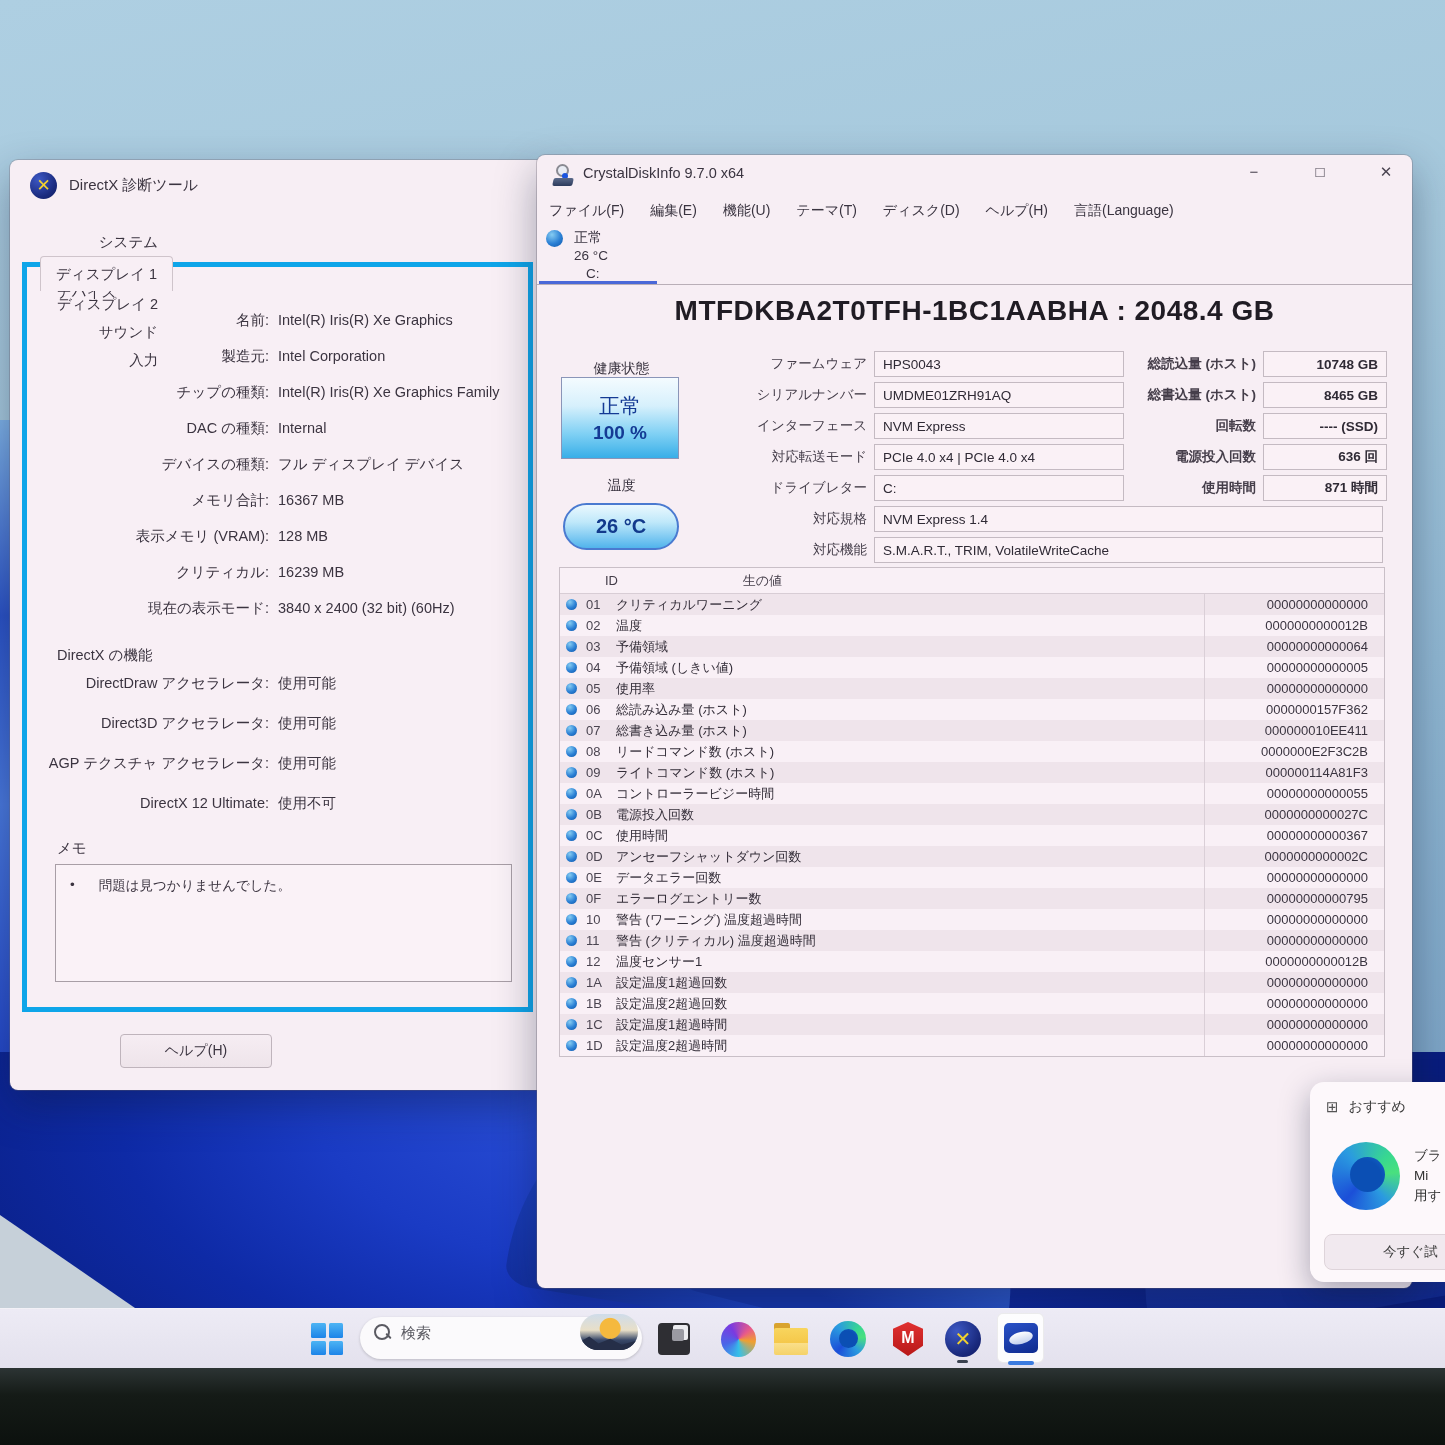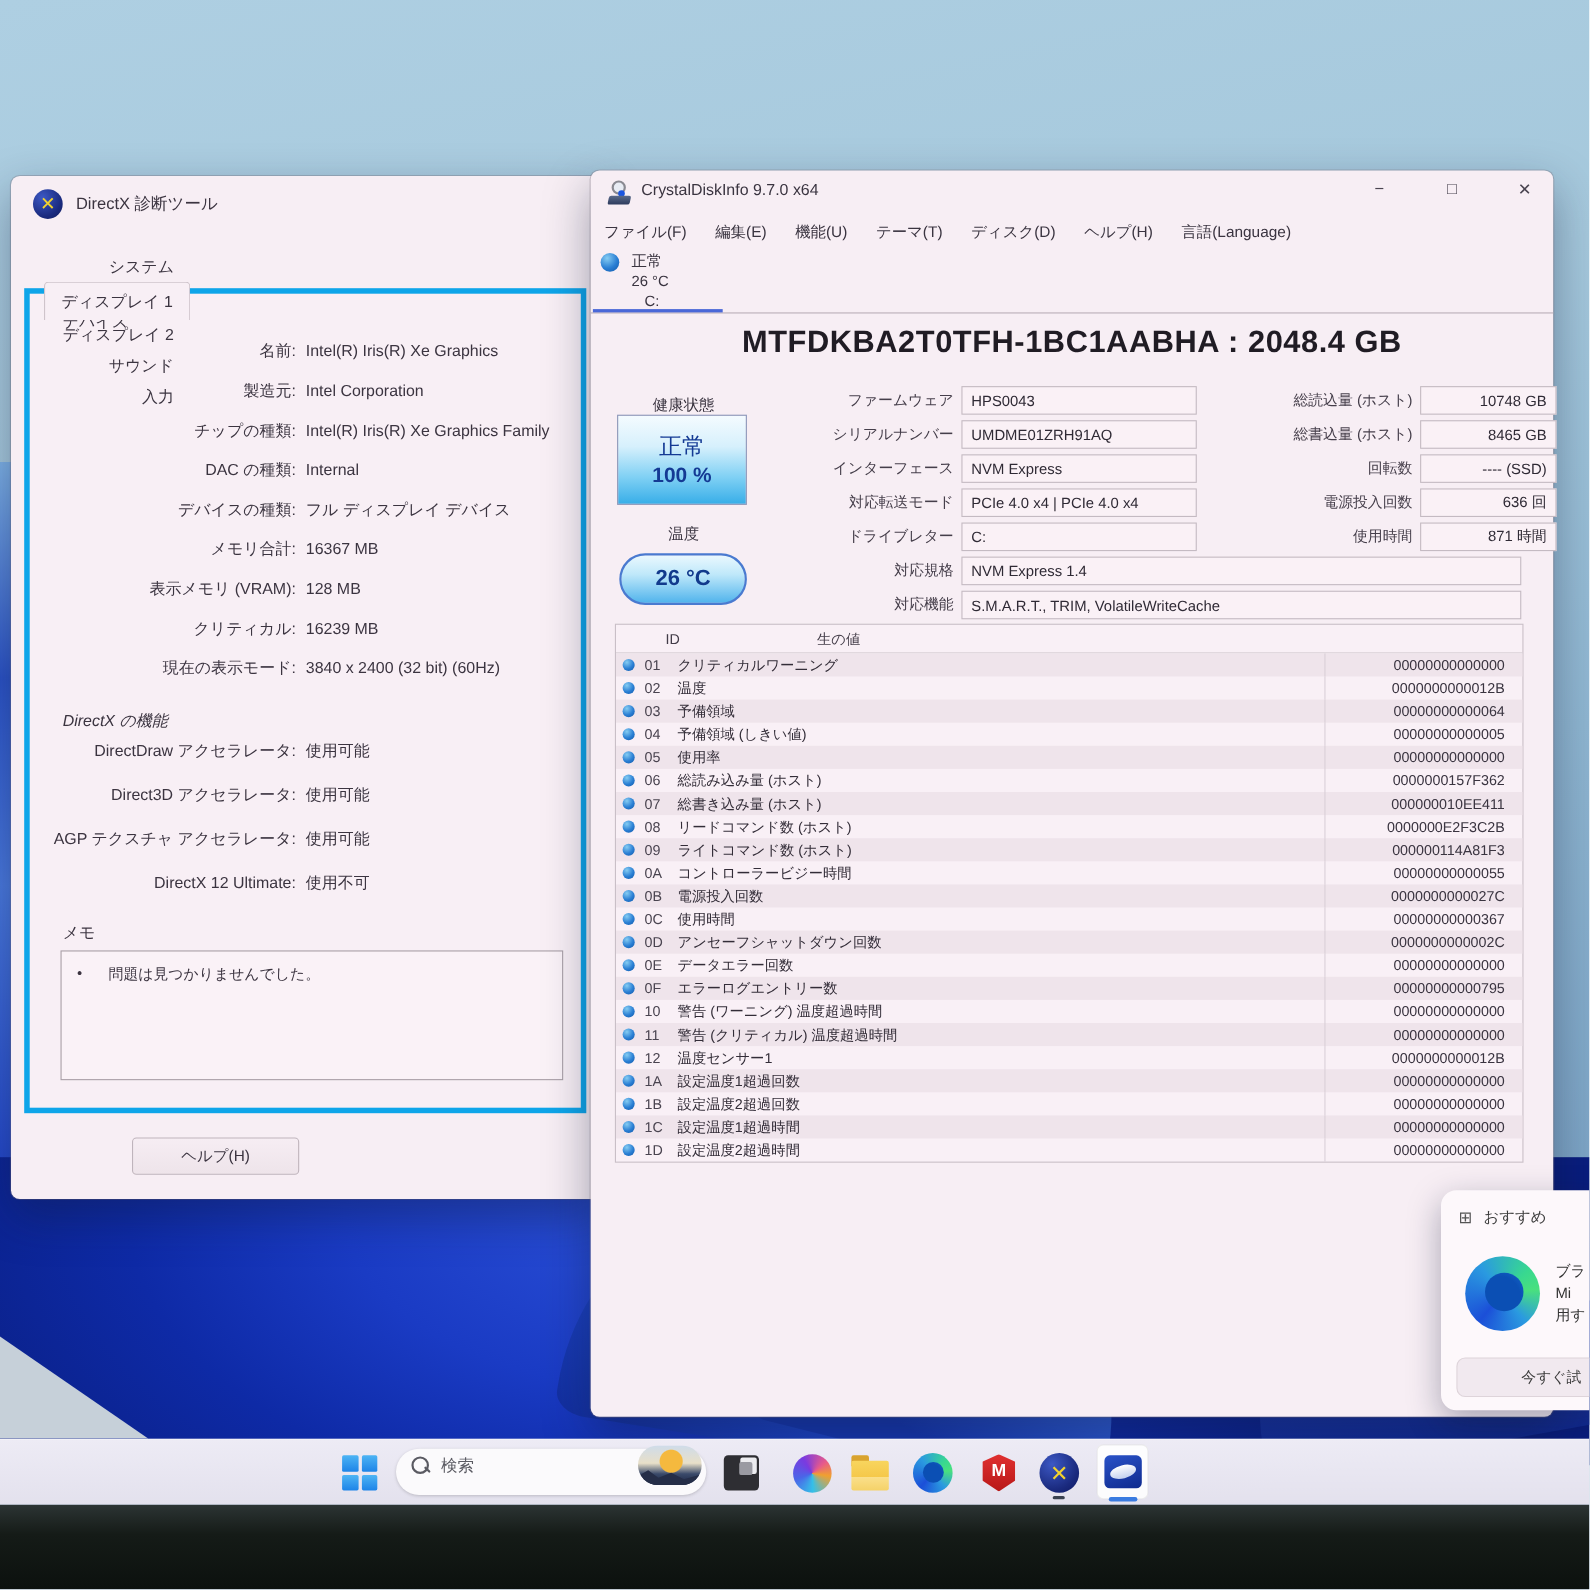--- a/index.html
+++ b/index.html
@@ -37,21 +37,21 @@
     color:#f2d22e; font-weight:bold; font-size:17px; line-height:1; }
   .dx-title { font-size:15px; }
   .tabs { position:absolute; left:30px; top:68px; display:flex; align-items:flex-end; z-index:3;flex-direction:column; }
   .tab { height:28px; padding:0 15px; font-size:14.5px; color:#3b3440; background:none; border:none;
     font-family:inherit; display:flex; align-items:center; cursor:default; }
   .tab.active { background:#f8eff5; border:1px solid #cfc4cb; border-bottom:none; height:35px;
     border-radius:4px 4px 0 0; margin-bottom:-1px; }
   .panel { position:absolute; left:12px; top:102px; width:511px; height:750px;
     border:5px solid #0ea5e9; background:#f8eff5; z-index:1; overflow:hidden; }
   .g-title { margin:16px 0 6px 30px; font-size:14.5px; }
-  .g-title.g2 { margin-top:28px;font-style:italic; }
+  .g-title.g2 { margin-top:28px; }
   .g-title.g3 { margin-top:26px; }
   .dx-rows { margin-top:8px; }
   .dx-row { display:flex; margin-bottom:16px; font-size:14.5px; line-height:20px; }
   .dx-row.feat { margin-bottom:20px; }
   .dx-label { width:242px; text-align:right; flex:none; }
   .dx-value { margin-left:9px; flex:1; }
   .memo-box { margin:4px 16px 0 28px; height:118px; border:1px solid #a89ea6; background:#faf2f7; padding:12px 14px; }
   .memo-item { display:flex; gap:24px; font-size:13.5px; }
   .help-btn { position:absolute; left:110px; top:874px; width:152px; height:34px;
     background:linear-gradient(180deg,#f6edf3,#eee4ea); border:1px solid #bfb4bc; border-radius:4px;
@@ -86,25 +86,25 @@
     background:linear-gradient(180deg,#f4fbff 0%,#d6f0fc 35%,#7fd0f4 70%,#38aee8 100%);
     display:flex; flex-direction:column; align-items:center; justify-content:center; color:#143a94; }
   .health-status { font-size:21px; }
   .health-percent { font-size:19px; font-weight:bold; margin-top:2px; }
   .temp-label { position:absolute; left:22px; top:322px; width:125px; text-align:center; font-size:14px; }
   .temp-pill { position:absolute; left:26px; top:348px; width:116px; height:47px; border-radius:24px;
     border:2px solid #4a7ad0;
     background:linear-gradient(180deg,#eaf8fe 0%,#bfe8fa 40%,#51b4ec 100%);
     display:flex; align-items:center; justify-content:center; color:#123a8c; font-size:20px; font-weight:bold; }
   .fields-mid { position:absolute; left:180px; top:196px; width:675px; }
-  .fields-right { position:absolute; left:580px; top:196px; width:298px; }
+  .fields-right { position:absolute; left:552px; top:196px; width:298px;font-weight:bold; }
   .info-row { display:flex; align-items:center; height:26px; margin-bottom:5px; }
   .f-label { flex:none; width:150px; text-align:right; font-size:13.5px; color:#453e4a; }
   .fields-right .f-label { width:167px; }
-  .fbox { flex:none; margin-left:7px; width:214px; height:26px; border:1px solid #c4bac2; background:#faf1f6;
+  .fbox { flex:none; margin-left:7px; width:250px; height:26px; border:1px solid #c4bac2; background:#faf1f6;
     display:flex; align-items:center; padding:0 8px; font-size:13.5px; color:#2f2a35; }
   .info-row.wide .fbox { width:509px; }
   .fields-right .fbox { width:124px; justify-content:flex-end; }
 
   .smart-table { position:absolute; left:22px; top:412px; width:826px;
     border:1px solid #c9bfc7; background:#f9f0f6; font-size:13px; }
   .s-head { display:flex; align-items:center; height:26px; border-bottom:1px solid #d8cdd5; padding-left:28px; color:#433c48; }
   .s-head .h-id { width:30px;text-align:right; }
   .s-head .h-name { flex:1; }
   .s-head .h-raw { width:180px; text-align:right; padding-right:16px; }

